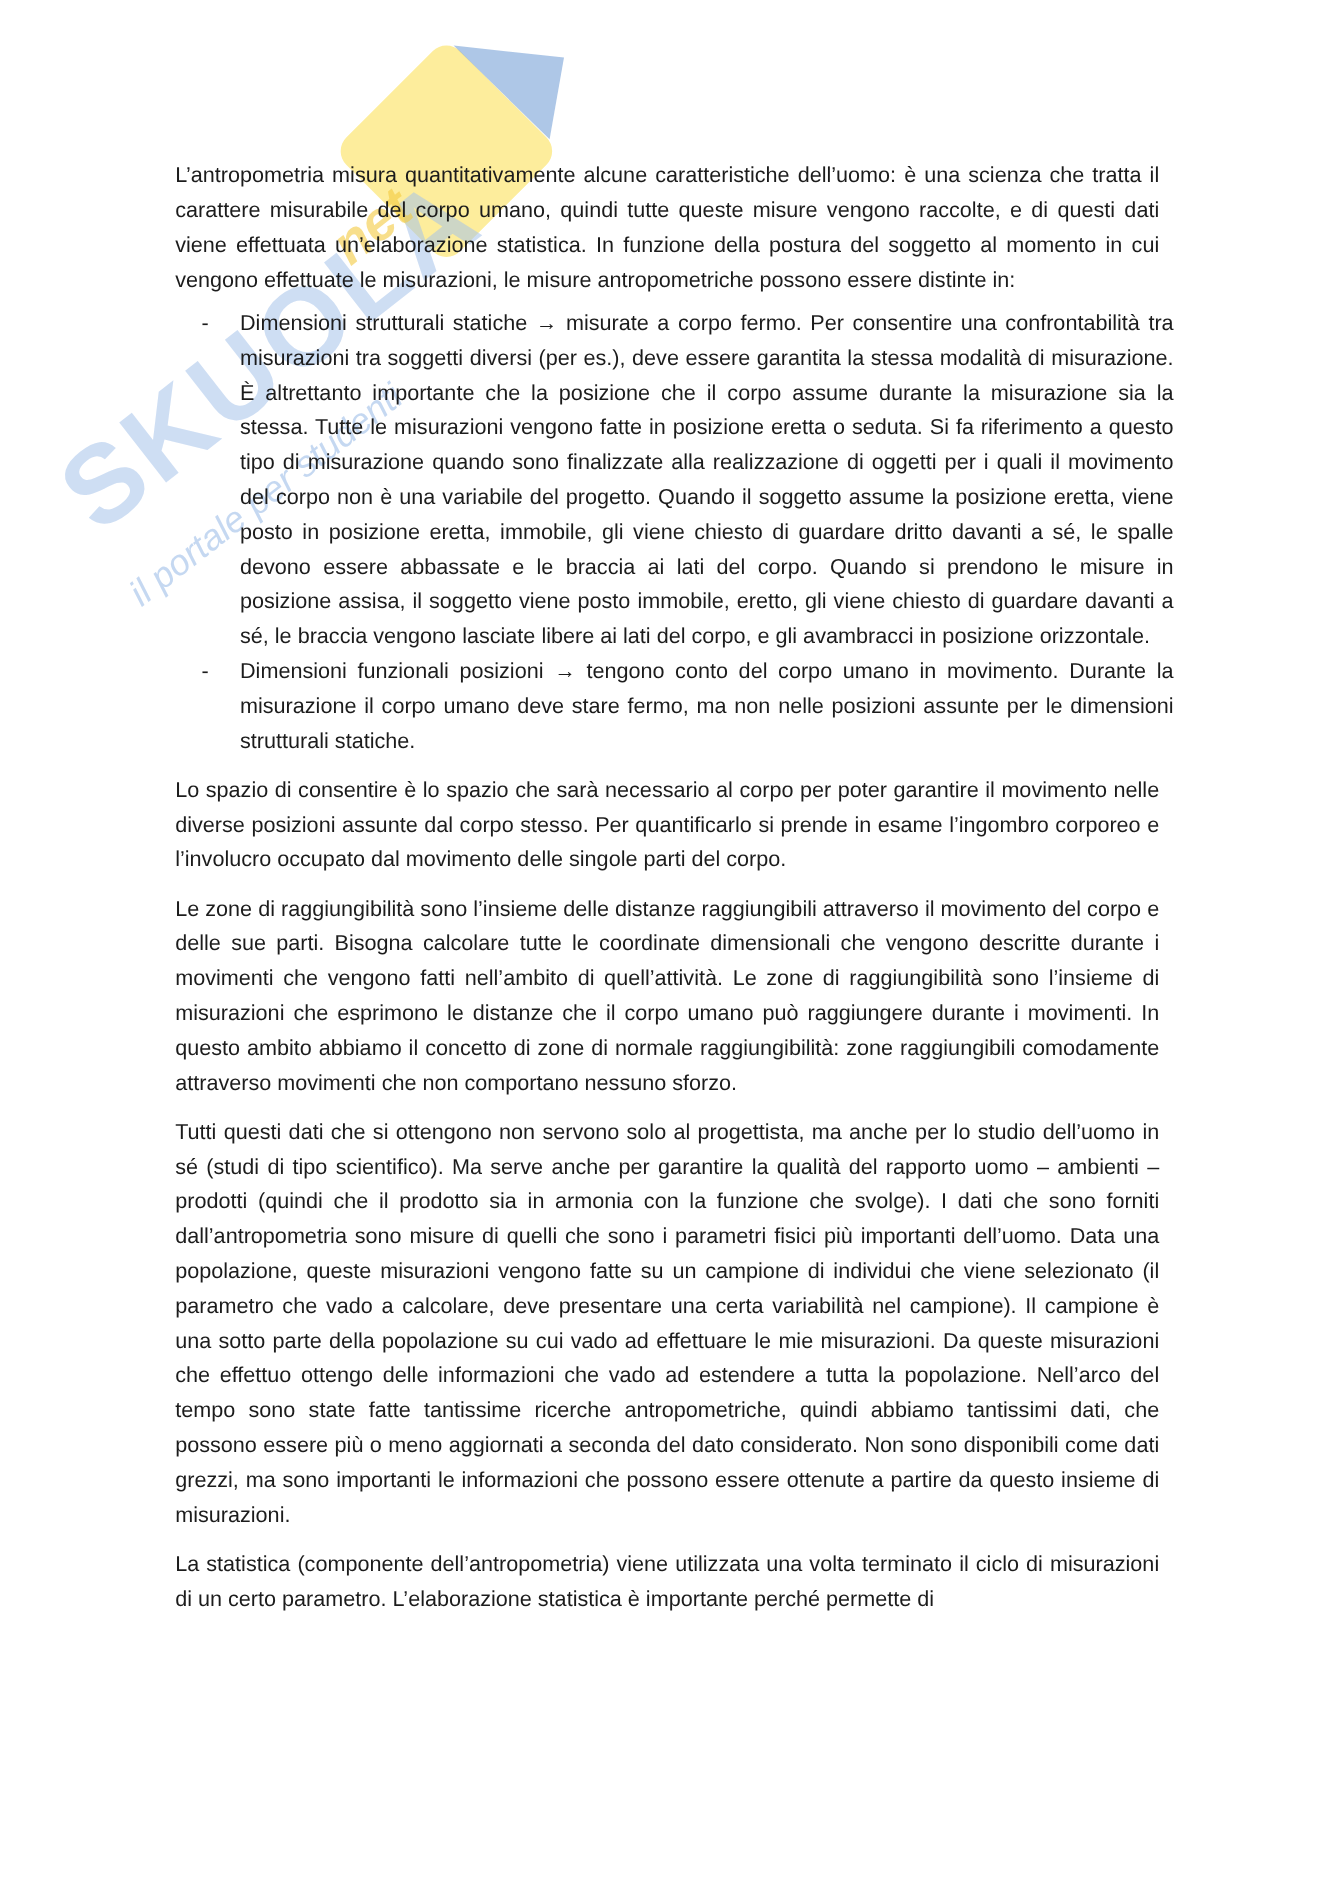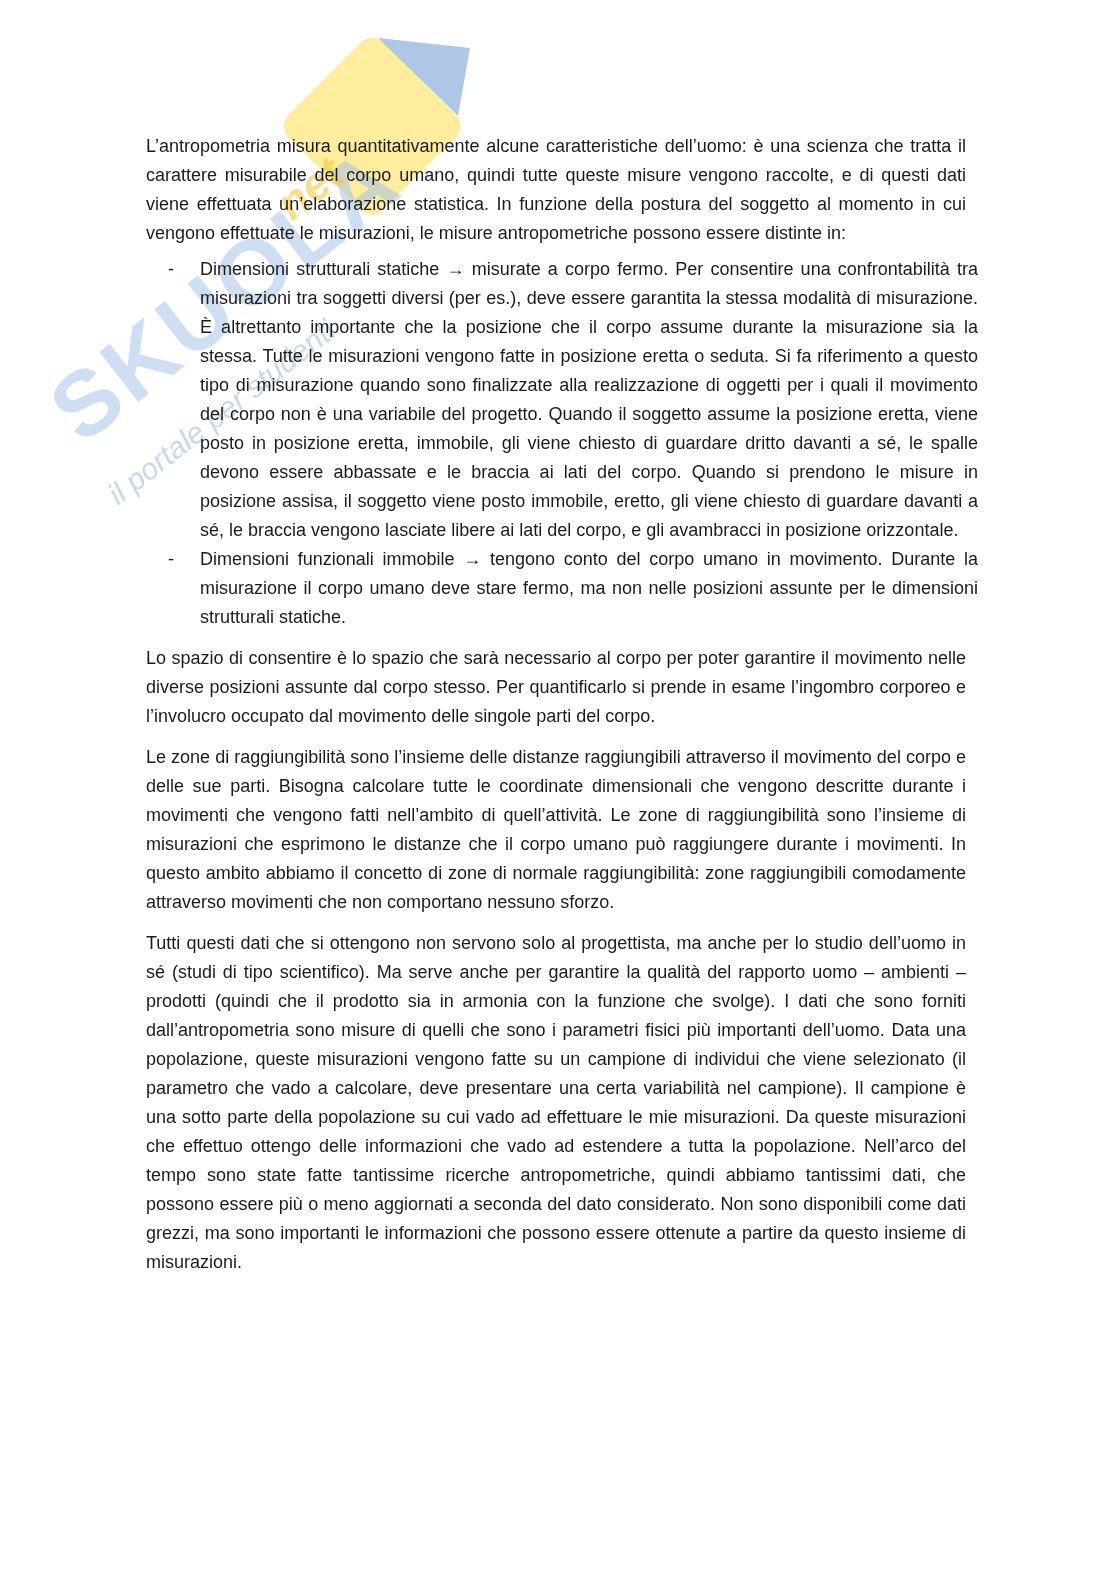--- a/index.html
+++ b/index.html
@@ -73,27 +73,28 @@
 
     <p class="para-intro"><span>L’antropometria misura quantitativamente alcune caratteristiche dell’uomo: è una scienza che tratta il carattere misurabile del corpo umano, quindi tutte queste misure vengono raccolte, e di questi dati viene effettuata un’elaborazione statistica. In funzione della postura del soggetto al momento in cui vengono effettuate le misurazioni, le misure antropometriche possono essere distinte in:</span></p>
 
     <div class="bullet-list">
       <div class="bullet">
         <span class="dash">-</span>
         <p class="btext"><b>Dimensioni strutturali statiche</b><span> → misurate a corpo fermo. Per consentire una confrontabilità tra misurazioni tra soggetti diversi (per es.), deve essere garantita la stessa modalità di misurazione. È altrettanto importante che la posizione che il corpo assume durante la misurazione sia la stessa. Tutte le misurazioni vengono fatte in posizione eretta o seduta. Si fa riferimento a questo tipo di misurazione quando sono finalizzate alla realizzazione di oggetti per i quali il movimento del corpo non è una variabile del progetto.  Quando il soggetto assume la posizione eretta, viene posto in posizione eretta, immobile, gli viene chiesto di guardare dritto davanti a sé, le spalle devono essere abbassate e le braccia ai lati del corpo. Quando si prendono le misure in posizione assisa, il soggetto viene posto immobile, eretto, gli viene chiesto di guardare davanti a sé, le braccia vengono lasciate libere ai lati del corpo, e gli avambracci in posizione orizzontale.</span></p>
       </div>
       <div class="bullet">
         <span class="dash">-</span>
-        <p class="btext"><b>Dimensioni funzionali immobile</b><span> → tengono conto del corpo umano in movimento. Durante la misurazione il corpo umano deve stare fermo, ma non nelle posizioni assunte per le dimensioni strutturali statiche.</span></p>
+        <p class="btext"><b>Dimensioni funzionali posizioni</b><span> → tengono conto del corpo umano in movimento. Durante la misurazione il corpo umano deve stare fermo, ma non nelle posizioni assunte per le dimensioni strutturali statiche.</span></p>
       </div>
     </div>
 
     <div class="group-movement">
       <p><span>Lo </span><b>spazio di consentire</b><span> è lo spazio che sarà necessario al corpo per poter garantire il movimento nelle diverse posizioni assunte dal corpo stesso. Per quantificarlo si prende in esame l’ingombro corporeo e l’involucro occupato dal movimento delle singole parti del corpo.</span></p>
       <p><span>Le </span><b>zone di raggiungibilità</b><span> sono l’insieme delle distanze raggiungibili attraverso il movimento del corpo e delle sue parti. Bisogna calcolare tutte le coordinate dimensionali che vengono descritte durante i movimenti che vengono fatti nell’ambito di quell’attività. Le zone di raggiungibilità sono l’insieme di misurazioni che esprimono le distanze che il corpo umano può raggiungere durante i movimenti. In questo ambito abbiamo il concetto di </span><b>zone di normale raggiungibilità</b><span>: zone raggiungibili comodamente attraverso movimenti che non comportano nessuno sforzo.</span></p>
     </div>
 
     <div class="group-data">
       <p><span>Tutti questi dati che si ottengono non servono solo al progettista, ma anche per lo studio dell’uomo in sé (studi di tipo scientifico). Ma serve anche per garantire la qualità del rapporto uomo – ambienti – prodotti (quindi che il prodotto sia in armonia con la funzione che svolge). I dati che sono forniti dall’antropometria sono misure di quelli che sono i parametri fisici più importanti dell’uomo. Data una popolazione, queste misurazioni vengono fatte su un campione di individui che viene selezionato (il parametro che vado a calcolare, deve presentare una certa variabilità nel campione). Il </span><b>campione</b><span> è una sotto parte della popolazione su cui vado ad effettuare le mie misurazioni. Da queste misurazioni che effettuo ottengo delle informazioni che vado ad estendere a tutta la popolazione. Nell’arco del tempo sono state fatte tantissime ricerche antropometriche, quindi abbiamo tantissimi dati, che possono essere più o meno aggiornati a seconda del dato considerato. Non sono disponibili come dati grezzi, ma sono importanti le informazioni che possono essere ottenute a partire da questo insieme di misurazioni.</span></p>
+      <p><span>La </span><b>statistica</b><span> (componente dell’antropometria) viene utilizzata una volta terminato il ciclo di misurazioni di un certo parametro. L’elaborazione statistica è importante perché permette di</span></p>
     </div>
 
   </div>
 </div>
 
 </body></html>

